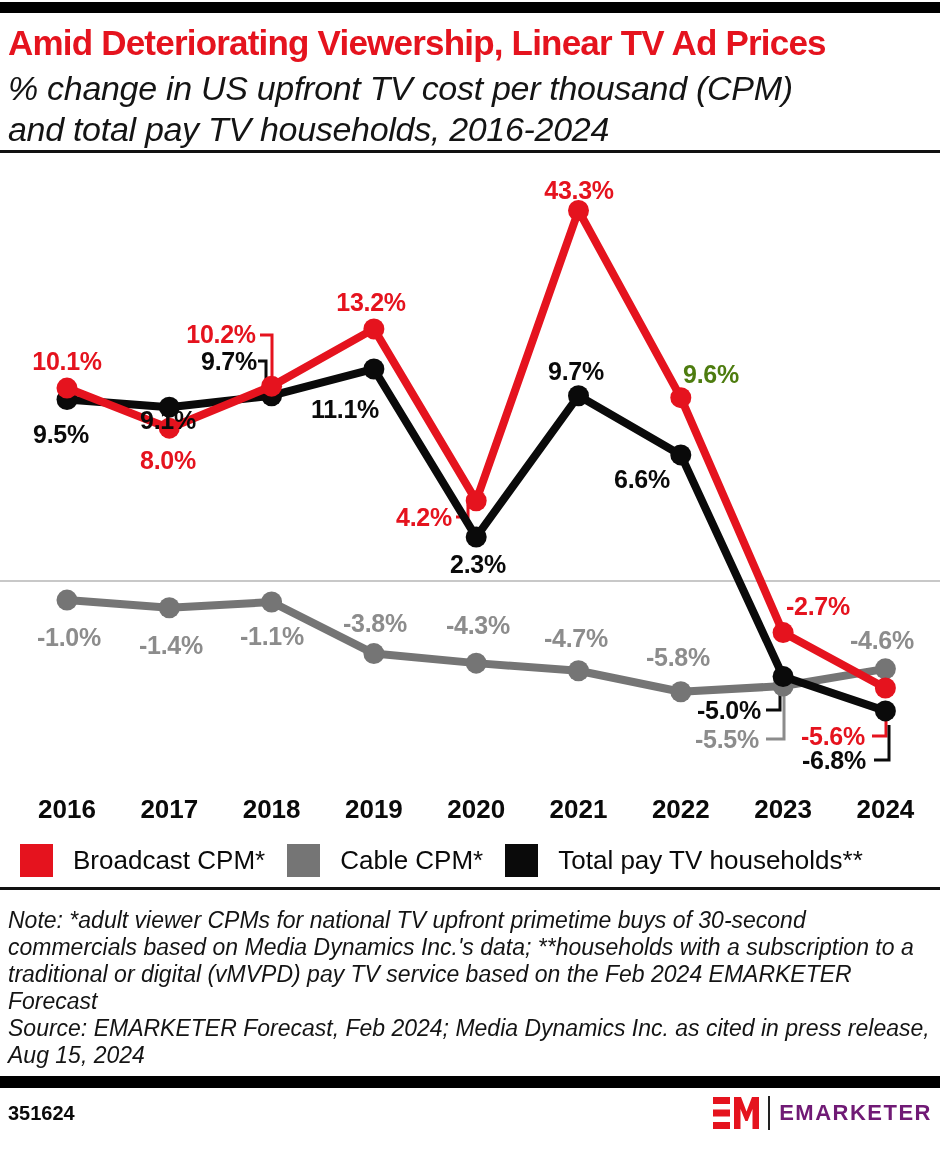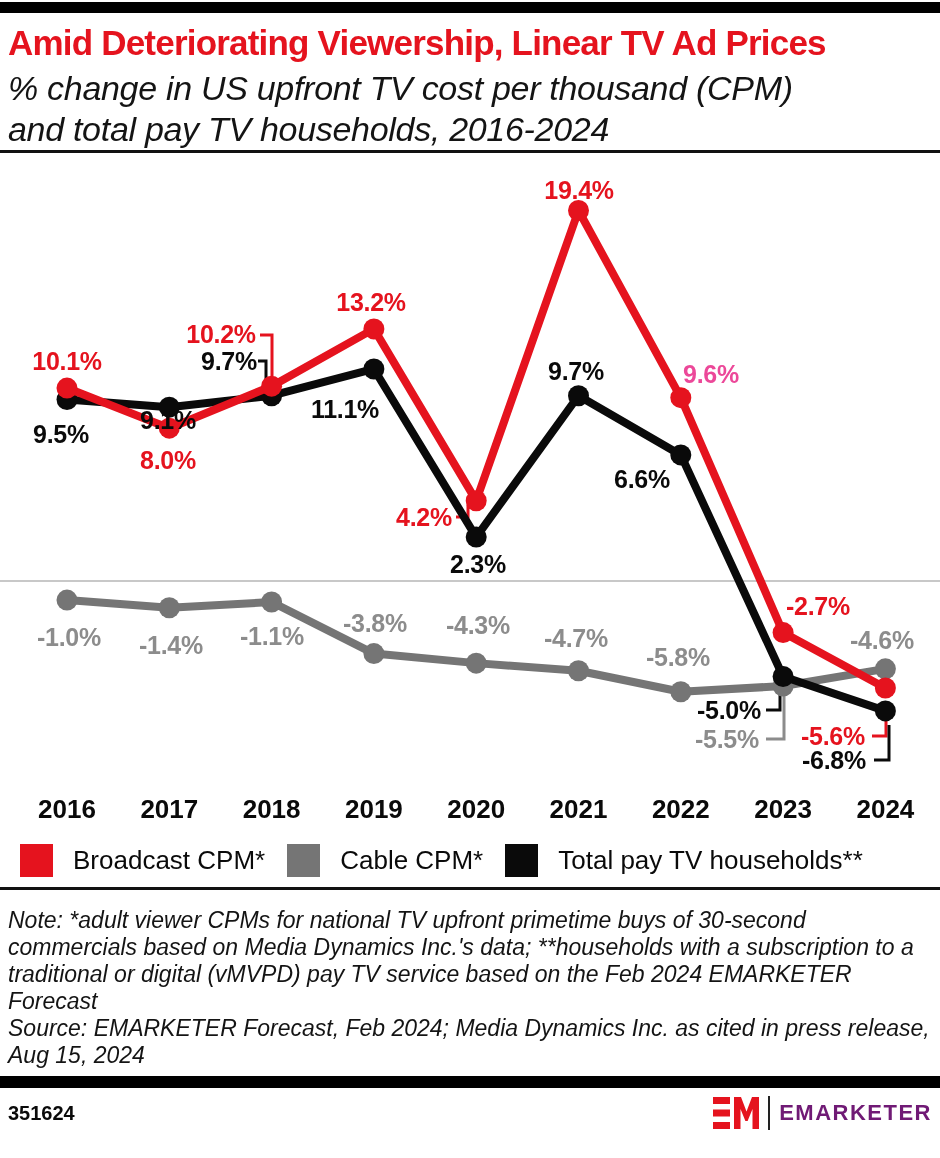--- a/index.html
+++ b/index.html
@@ -84,22 +84,22 @@
       <circle cx="680.8" cy="244.64" r="10.5" fill="#e5131e"></circle>
       <circle cx="783.1" cy="479.57" r="10.5" fill="#e5131e"></circle>
       <circle cx="885.4" cy="534.96" r="10.5" fill="#e5131e"></circle>
     </svg>
   <div id="labels">
       <div class="lbl" style="left: 67px; top: 208px; color: rgb(229, 19, 30);">10.1%</div>
       <div class="lbl" style="left: 168px; top: 307px; color: rgb(229, 19, 30);">8.0%</div>
       <div class="lbl" style="left: 221px; top: 181px; color: rgb(229, 19, 30);">10.2%</div>
       <div class="lbl" style="left: 371px; top: 149px; color: rgb(229, 19, 30);">13.2%</div>
       <div class="lbl" style="left: 424px; top: 364px; color: rgb(229, 19, 30);">4.2%</div>
-      <div class="lbl" style="left: 579px; top: 37px; color: rgb(229, 19, 30);">19.4%</div>
-      <div class="lbl" style="left: 711px; top: 221px; color: #ec4899;">9.6%</div>
+      <div class="lbl" style="left: 579px; top: 37px; color: rgb(229, 19, 30);">43.3%</div>
+      <div class="lbl" style="left: 711px; top: 221px; color: #4d7c0f;">9.6%</div>
       <div class="lbl" style="left: 818px; top: 453px; color: rgb(229, 19, 30);">-2.7%</div>
       <div class="lbl" style="left: 833px; top: 583px; color: rgb(229, 19, 30);">-5.6%</div>
       <div class="lbl" style="left: 69px; top: 484px; color: rgb(140, 140, 140);">-1.0%</div>
       <div class="lbl" style="left: 171px; top: 492px; color: rgb(140, 140, 140);">-1.4%</div>
       <div class="lbl" style="left: 272px; top: 483px; color: rgb(140, 140, 140);">-1.1%</div>
       <div class="lbl" style="left: 375px; top: 470px; color: rgb(140, 140, 140);">-3.8%</div>
       <div class="lbl" style="left: 478px; top: 472px; color: rgb(140, 140, 140);">-4.3%</div>
       <div class="lbl" style="left: 576px; top: 485px; color: rgb(140, 140, 140);">-4.7%</div>
       <div class="lbl" style="left: 678px; top: 504px; color: rgb(140, 140, 140);">-5.8%</div>
       <div class="lbl" style="left: 727px; top: 586px; color: rgb(140, 140, 140);">-5.5%</div>

